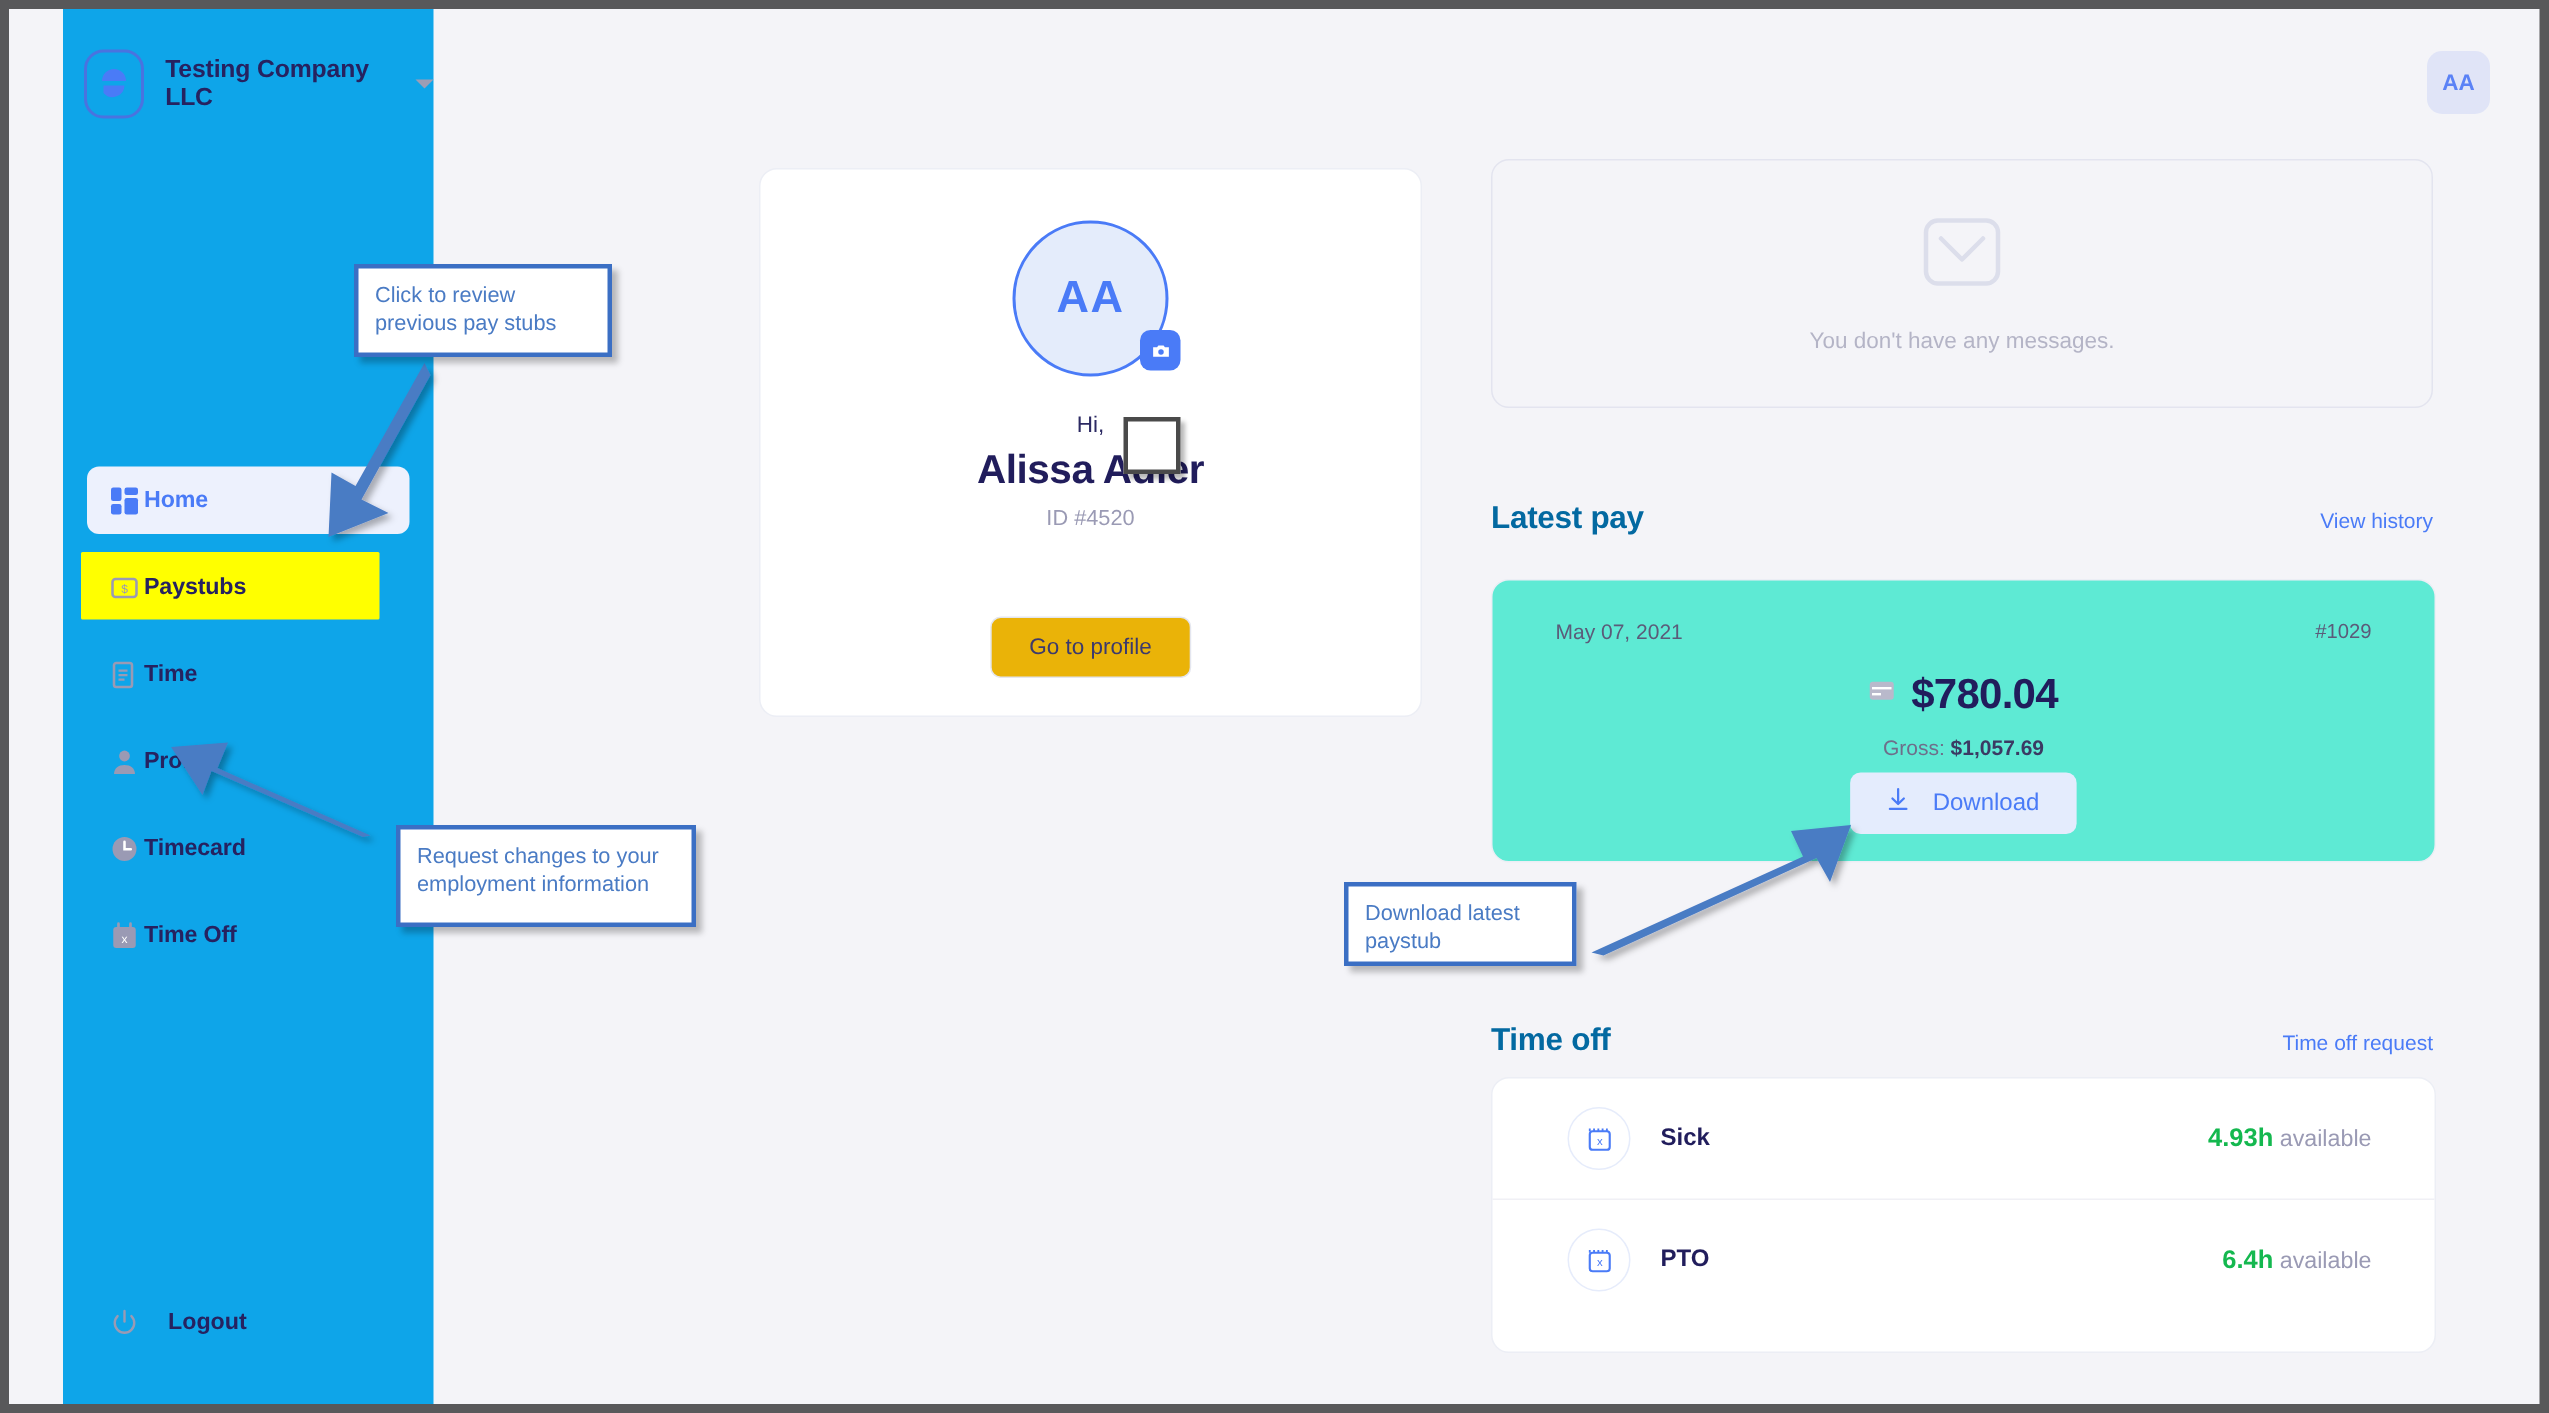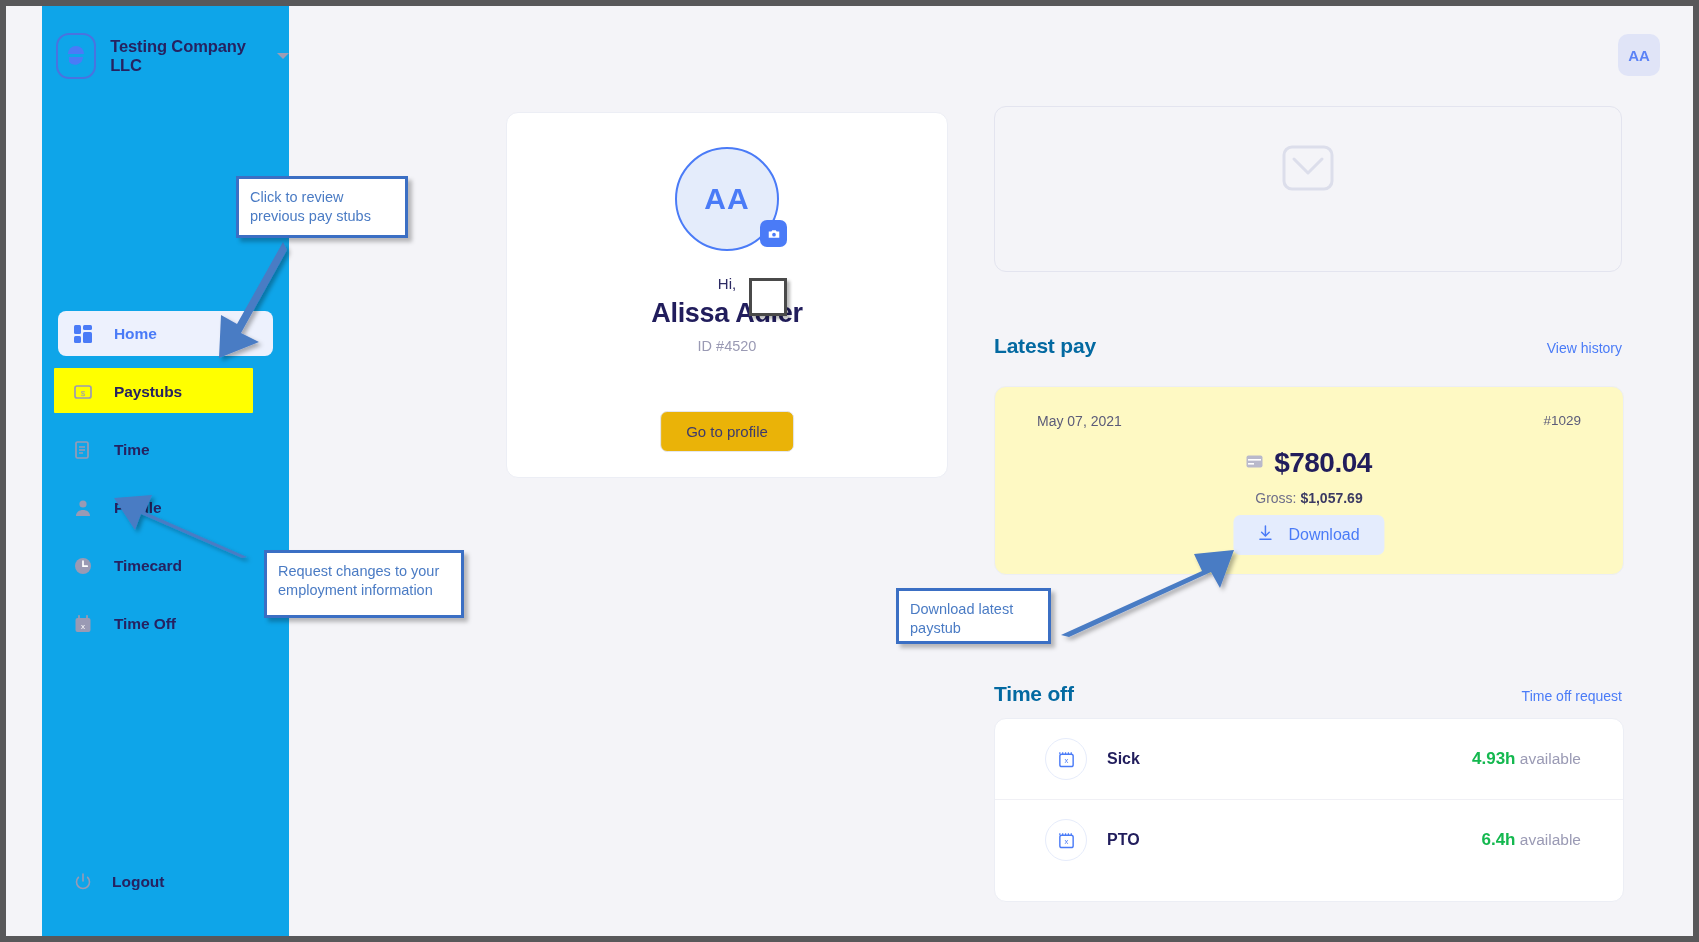--- a/index.html
+++ b/index.html
@@ -28,21 +28,21 @@
   }
   .brand-name{
     font-size:16.5px;font-weight:bold;color:#262260;letter-spacing:-0.1px;
   }
   .brand-caret{
     width:0;height:0;border-left:6px solid transparent;border-right:6px solid transparent;
     border-top:6px solid #9d9db5;margin-left:5px;
   }
   .navlist{position:absolute;left:0;top:305px;width:247px;}
   .navitem{
-    position:relative;display:flex;align-items:center;gap:21px;
+    position:relative;display:flex;align-items:center;gap:3px;
     height:45px;margin:0 16px 13px 16px;padding-left:15px;border-radius:8px;
     box-sizing:border-box;cursor:pointer;
   }
   .navitem .label{font-size:15.5px;font-weight:bold;color:#262260;letter-spacing:-0.1px;}
   .navitem.active{background:#edf1fd;}
   .navitem.active .label{color:#4a7bf7;font-weight:bold;}
   .navicon{width:20px;height:20px;flex:0 0 20px;display:block;}
   .hl-paystubs{
     position:absolute;left:12px;top:362px;width:199px;height:45px;
     background:#ffff00;border-radius:1px;
@@ -92,21 +92,21 @@
     position:absolute;left:988px;top:100px;width:628px;height:166px;
     border:1px solid #e3e4ef;border-radius:12px;box-sizing:border-box;
   }
   .msg-icon{position:absolute;left:50%;top:38px;transform:translateX(-50%);}
   .msg-text{position:absolute;left:0;right:0;top:112px;text-align:center;font-size:15px;color:#b4b4c6;}
   .sec-head{position:absolute;display:flex;align-items:baseline;justify-content:space-between;width:628px;left:988px;}
   .sec-title{font-size:21px;font-weight:bold;color:#0369a1;letter-spacing:-0.2px;}
   .sec-link{font-size:14px;color:#4a7bf7;cursor:pointer;}
   .pay-card{
     position:absolute;left:988px;top:380px;width:628px;height:187px;
-    background:#fef9c3;border:1px solid #eceef5;border-radius:12px;
+    background:#5eead4;border:1px solid #eceef5;border-radius:12px;
   }
   .pay-date{position:absolute;left:42px;top:26px;font-size:14px;color:#5b5b79;}
   .pay-num{position:absolute;right:42px;top:26px;font-size:13.5px;color:#5b5b79;}
   .pay-amt-row{
     position:absolute;left:0;right:0;top:60px;display:flex;align-items:center;justify-content:center;gap:11px;
   }
   .pay-amt{font-size:28px;font-weight:bold;color:#211d5c;letter-spacing:-0.5px;}
   .pay-gross{position:absolute;left:0;right:0;top:103px;text-align:center;font-size:14px;color:#6e6e8a;}
   .pay-gross b{color:#3b3a63;}
   .dl-btn{
@@ -261,20 +261,21 @@
   </div>
   <div class="name-box"></div>
 
   <div class="msg-card">
     <div class="msg-icon">
       <svg width="52" height="46" viewBox="0 0 52 46">
         <rect x="2" y="2" width="48" height="42" rx="8" fill="none" stroke="#dcdeeb" stroke-width="3"></rect>
         <path d="M12 14l14 14 14-14" fill="none" stroke="#dcdeeb" stroke-width="3" stroke-linecap="round" stroke-linejoin="round"></path>
       </svg>
     </div>
+    <div class="msg-text">You don't have any messages.</div>
   </div>
 
   <div class="sec-head" style="top:328px;">
     <span class="sec-title">Latest pay</span>
     <span class="sec-link">View history</span>
   </div>
 
   <div class="pay-card">
     <div class="pay-date">May 07, 2021</div>
     <div class="pay-num">#1029</div>

